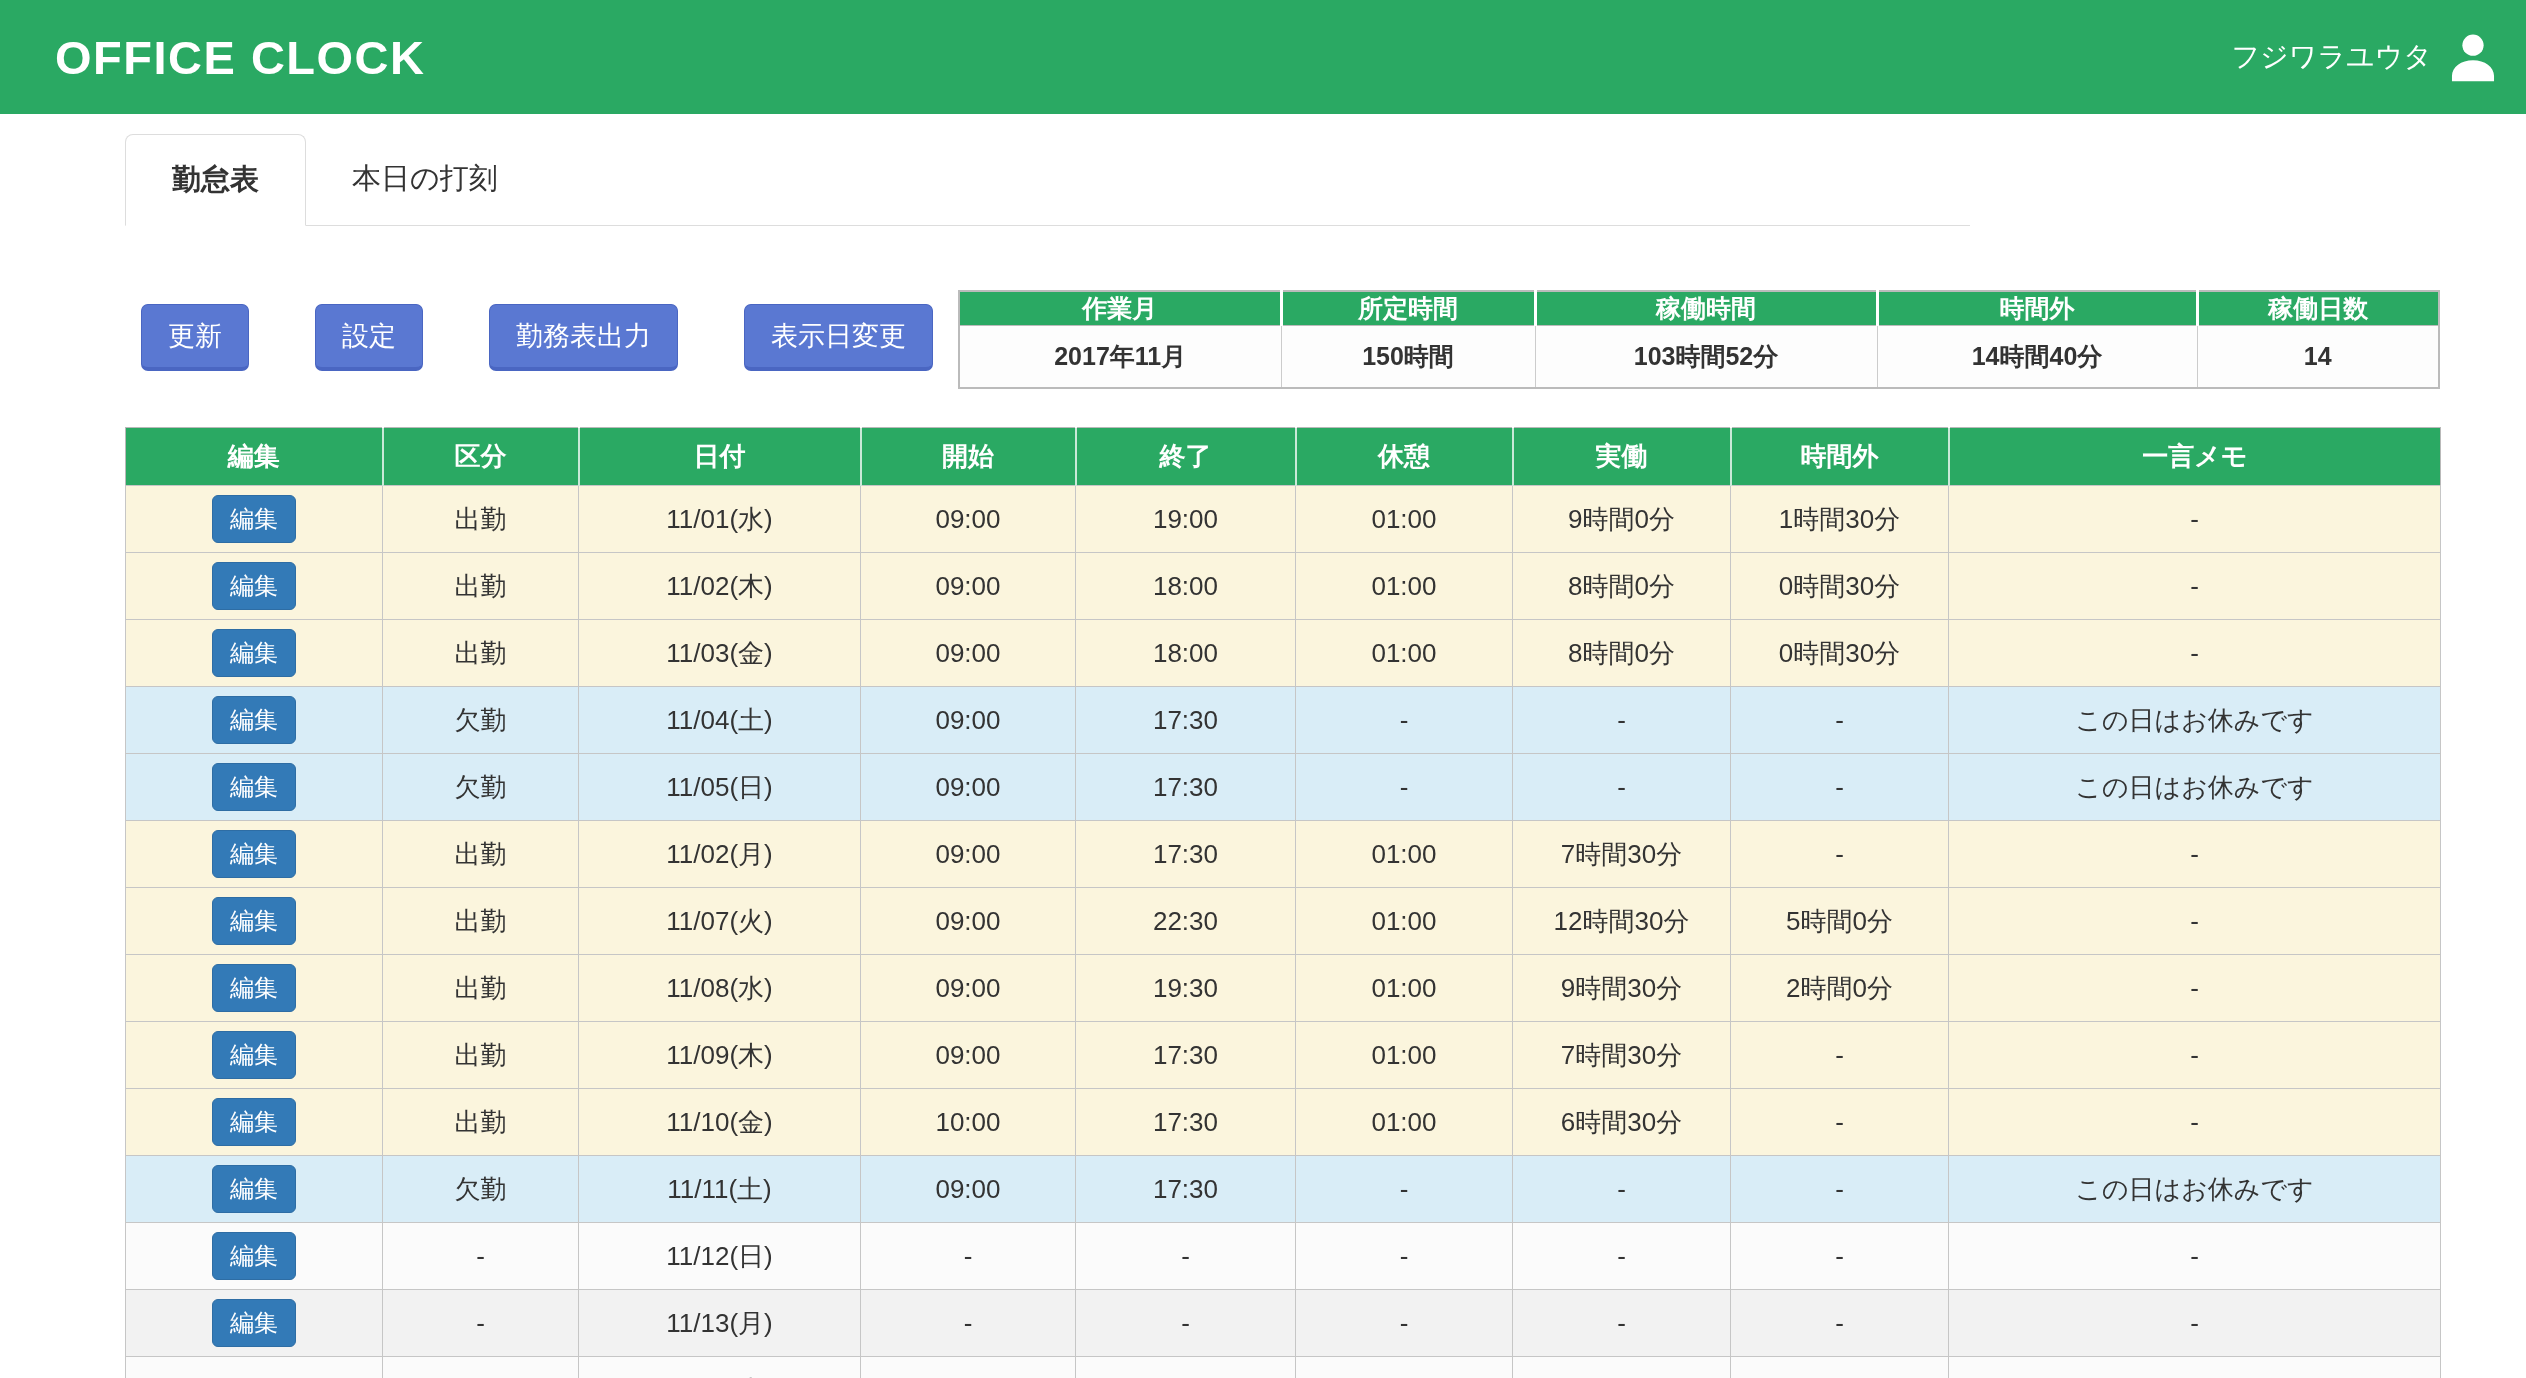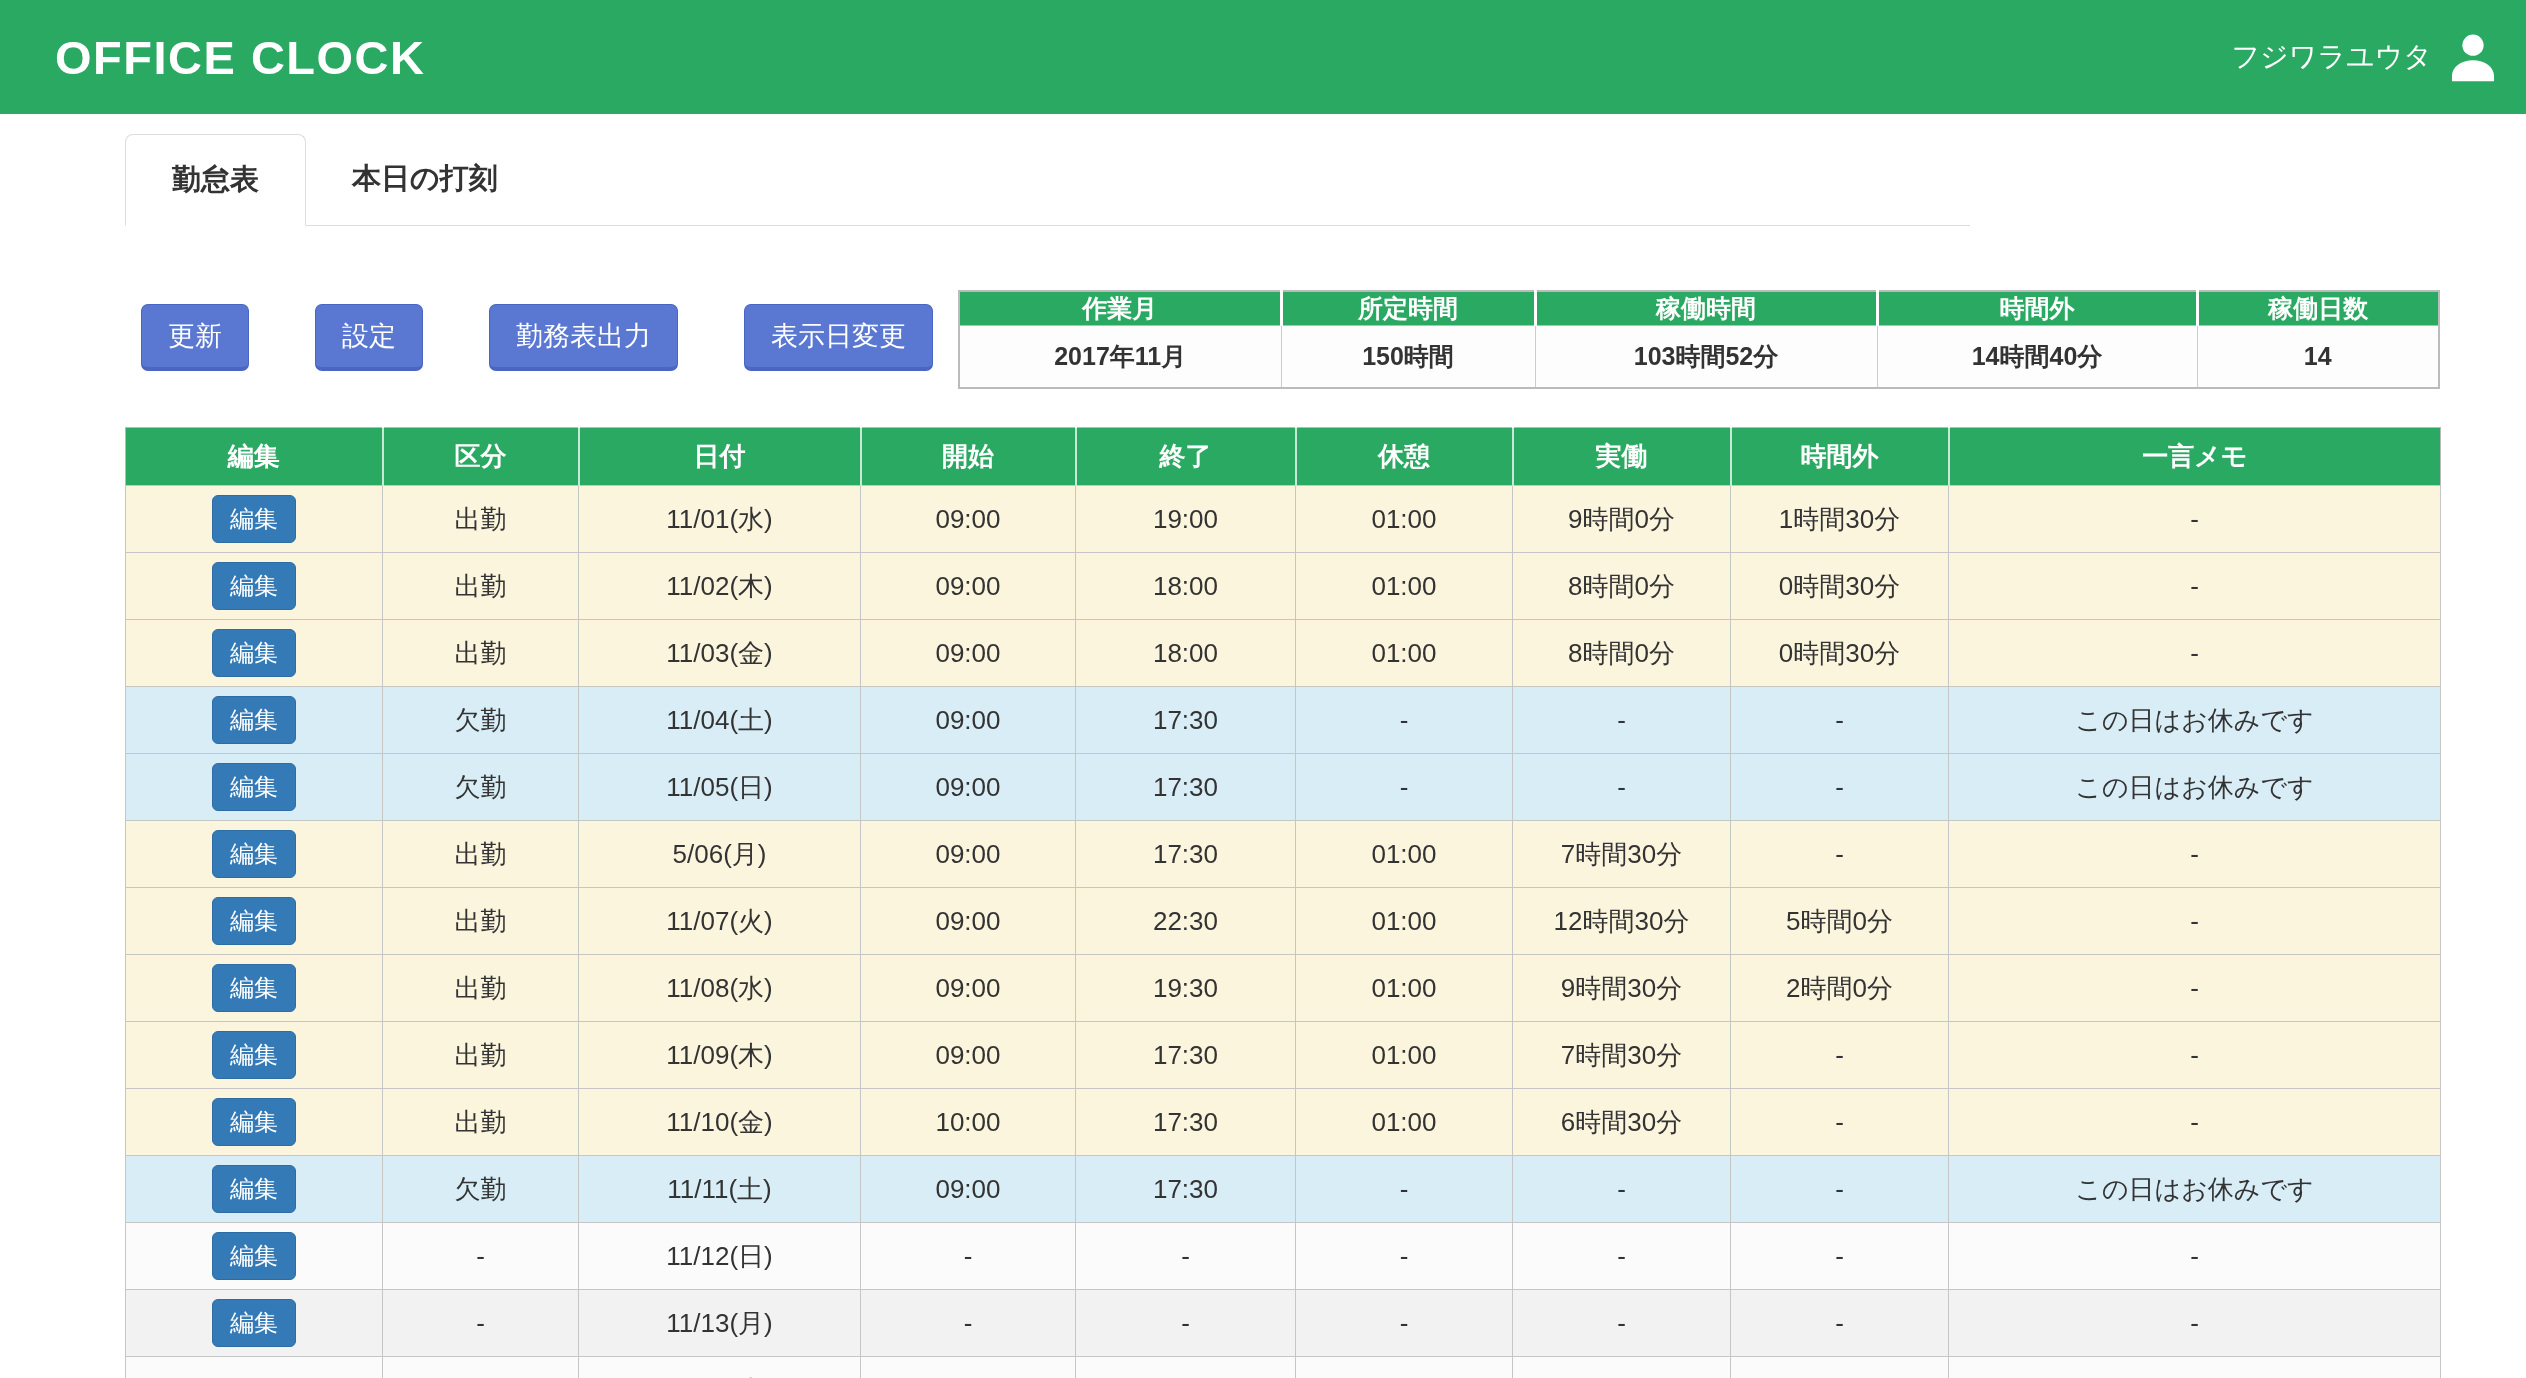--- a/index.html
+++ b/index.html
@@ -34,21 +34,21 @@
   .content { padding: 0 86px 0 125px; }
 
   
   .tab-bar {
     margin-top: 20px; width: 1845px;
     display: flex; align-items: flex-start;
     border-bottom: 1px solid #ddd;
   }
   .tab {
     font-size: 29px; color: #333; padding: 25px 46px;
-    cursor: pointer; white-space: nowrap; font-weight: bold;
+    cursor: pointer; white-space: nowrap;
   }
   .tab.active {
     background: #fff; font-weight: bold;
     border: 1px solid #ddd; border-bottom: 1px solid #fff;
     border-radius: 8px 8px 0 0;
     margin-bottom: -1px;
   }
 
   
   .controls-row {
@@ -246,21 +246,21 @@
           <td>09:00</td>
           <td>17:30</td>
           <td>-</td>
           <td>-</td>
           <td>-</td>
           <td>この日はお休みです</td>
         </tr>
         <tr class="row-work">
           <td><button type="button" class="edit-btn">編集</button></td>
           <td>出勤</td>
-          <td>5/06(月)</td>
+          <td>11/02(月)</td>
           <td>09:00</td>
           <td>17:30</td>
           <td>01:00</td>
           <td>7時間30分</td>
           <td>-</td>
           <td>-</td>
         </tr>
         <tr class="row-work">
           <td><button type="button" class="edit-btn">編集</button></td>
           <td>出勤</td>

